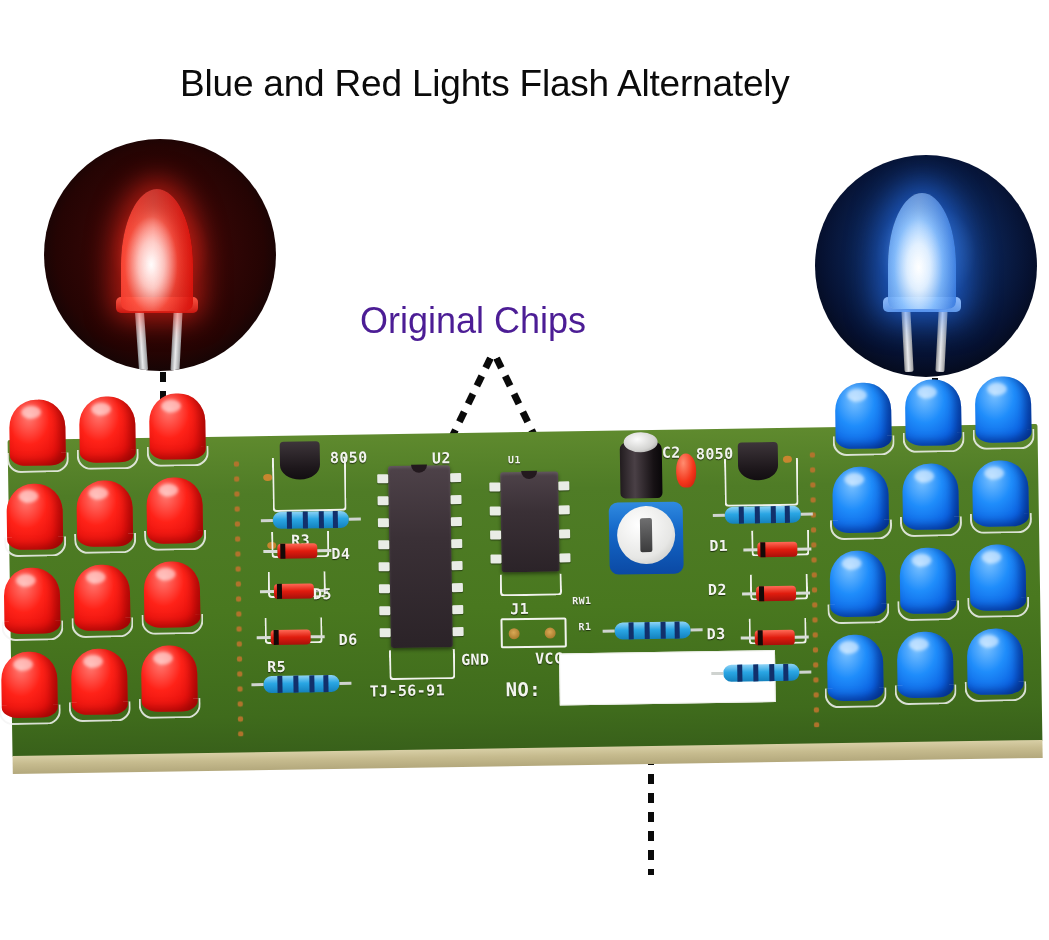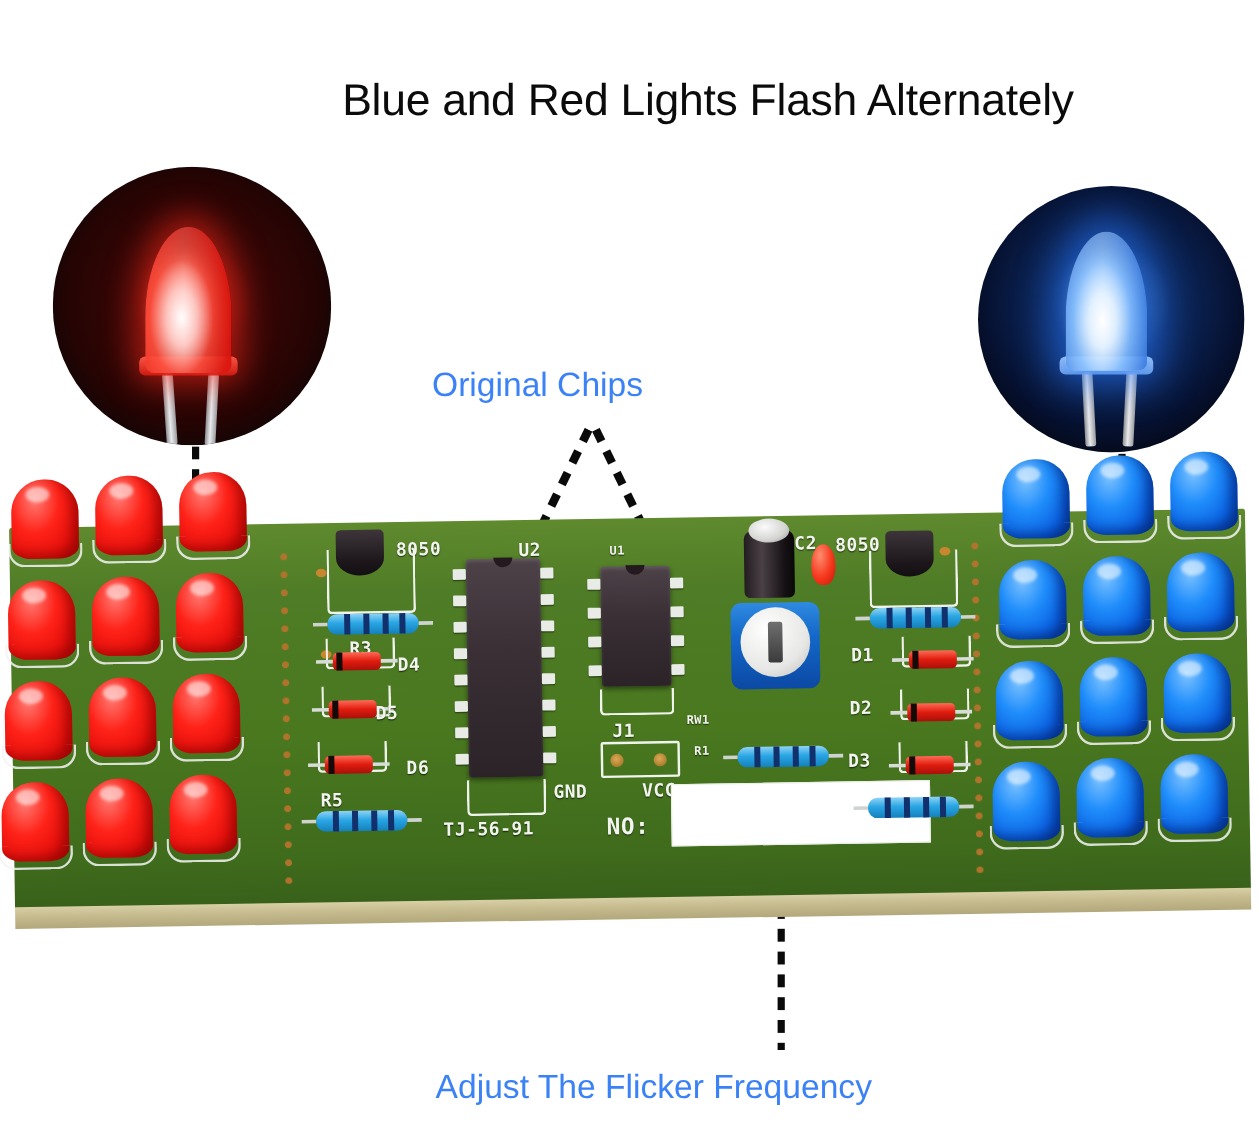--- a/index.html
+++ b/index.html
@@ -22,26 +22,26 @@
     left: 180px;
     top: 6px;
     width: 820px;
     color: #0b0b0b;
     font-size: 37px;
     line-height: 51px;
     font-weight: 400;
     letter-spacing: -0.2px;
     white-space: nowrap;
   }
-  .headline-2 { top: 58px; text-align: center; }
+  .headline-2 { top: 58px; }
 
   .callout {
     position: absolute;
-    color: #3b82f6;
-    font-size: 28px;
+    color: #4c1d95;
+    font-size: 36px;
     line-height: 42px;
     white-space: nowrap;
   }
   #callout-chips { left: 360px; top: 300px; }
   #callout-freq  { left: 363px; top: 885px; }
 
   
   .led-circle {
     position: absolute;
     border-radius: 50%;
@@ -299,21 +299,20 @@
 
   <div class="led-circle" id="led-circle-blue">
     <div class="led-glow" id="hero-blue-glow"></div>
     <div class="led-leg" id="hero-blue-leg-a"></div>
     <div class="led-leg" id="hero-blue-leg-b"></div>
     <div class="led-flange" id="hero-blue-flange"></div>
     <div class="led-dome" id="hero-blue-dome"></div>
   </div>
 
   <div class="callout" id="callout-chips">Original Chips</div>
-  <div class="callout" id="callout-freq">Adjust The Flicker Frequency</div>
 
   <div class="leader" id="leader-red"></div>
   <div class="leader" id="leader-blue"></div>
   <div class="leader" id="leader-freq"></div>
   <div class="leader-diag" id="leader-chip-left"></div>
   <div class="leader-diag" id="leader-chip-right"></div>
 
   <div id="pcb">
     <div id="pcb-substrate"></div>
     <div id="pcb-edge"></div>

